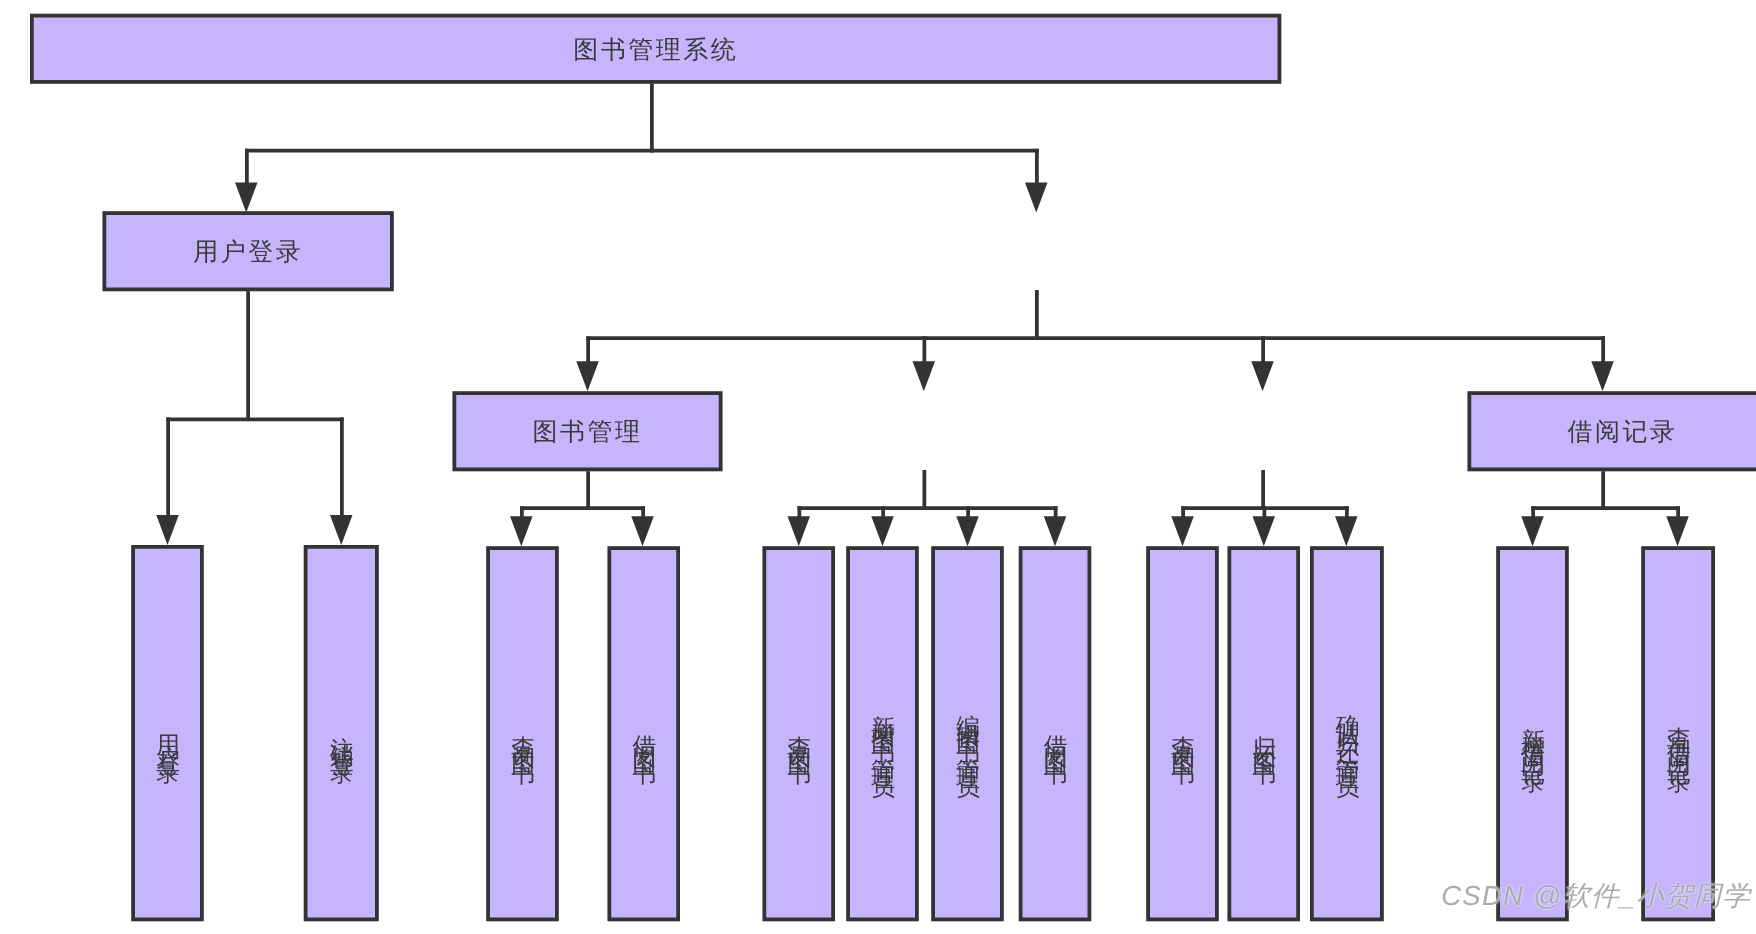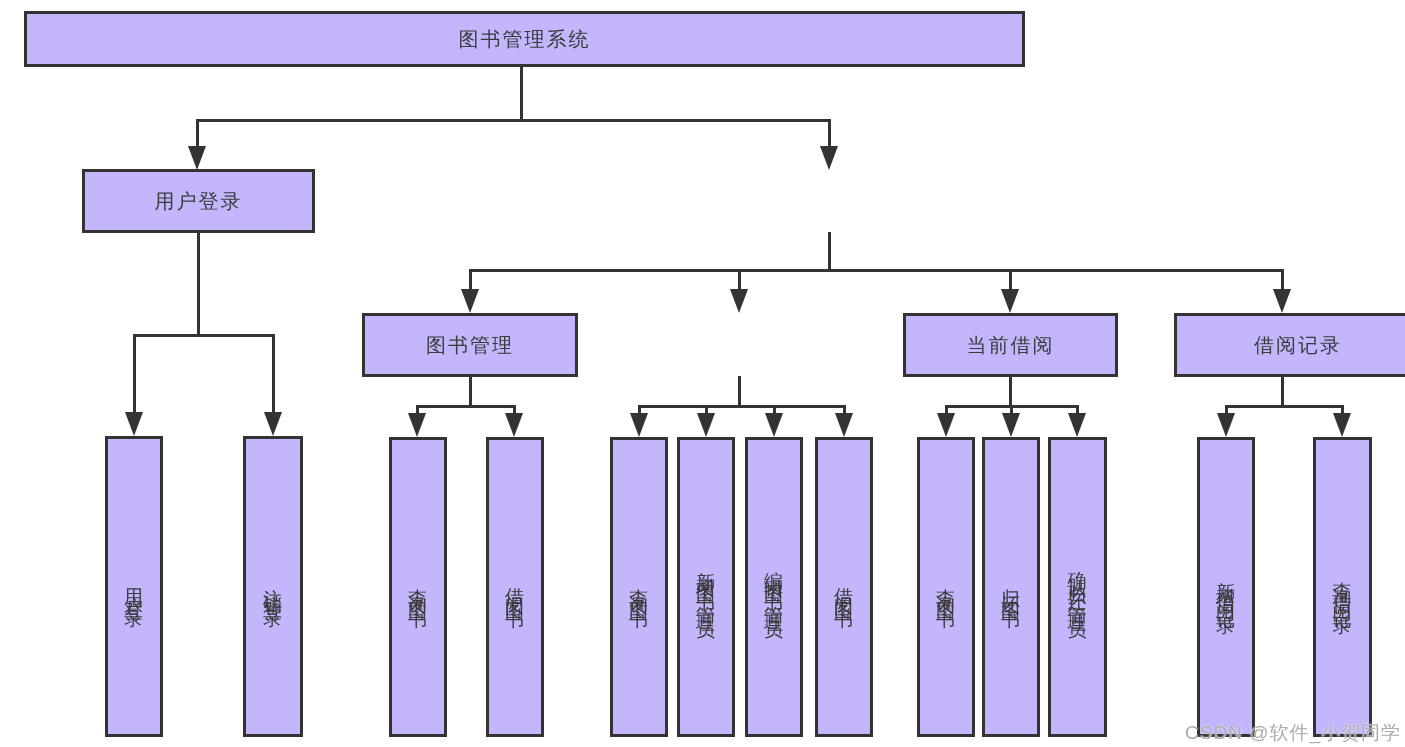--- a/index.html
+++ b/index.html
@@ -34,25 +34,26 @@
   .vline{position:absolute;width:3px;background:#333333;}
   .hline{position:absolute;height:3px;background:#333333;}
   .arrow{
     position:absolute;width:0;height:0;
     border-left:9px solid transparent;
     border-right:9px solid transparent;
     border-top:24px solid #333333;
   }
   .watermark{
     position:absolute;
-    right:4px;bottom:1px;
-    font-size:19px;
+    right:4px;bottom:15px;
+    font-size:22px;
     color:#ababab;
     letter-spacing:1px;
     text-shadow:0 0 2px #ffffff;
+    font-style:italic;
   }
 </style>
 </head>
 <body>
 
 <div class="canvas">
 
   <div class="vline" style="left:520px;top:66px;height:56px;"></div>
 
   <div class="hline" style="left:196px;top:119px;width:635px;"></div>
@@ -114,21 +115,20 @@
   <div class="arrow" style="left:1333px;top:413px;"></div>
 
   <div class="box" style="left:24px;top:11px;width:1001px;height:56px;">图书管理系统</div>
 
   <div class="box" style="left:82px;top:169px;width:233px;height:64px;">用户登录</div>
 
 
   <div class="box" style="left:362px;top:313px;width:216px;height:64px;">图书管理</div>
 
 
-  <div class="box" style="left:903px;top:313px;width:215px;height:64px;">当前借阅</div>
 
   <div class="box" style="left:1174px;top:313px;width:248px;height:64px;">借阅记录</div>
 
   <div class="box vbox" style="left:105px;top:436px;width:58px;height:301px;">用户登录</div>
 
   <div class="box vbox" style="left:243px;top:436px;width:60px;height:301px;">注销登录</div>
 
   <div class="box vbox" style="left:389px;top:437px;width:58px;height:300px;">查询图书</div>
 
   <div class="box vbox" style="left:486px;top:437px;width:58px;height:300px;">借阅图书</div>

